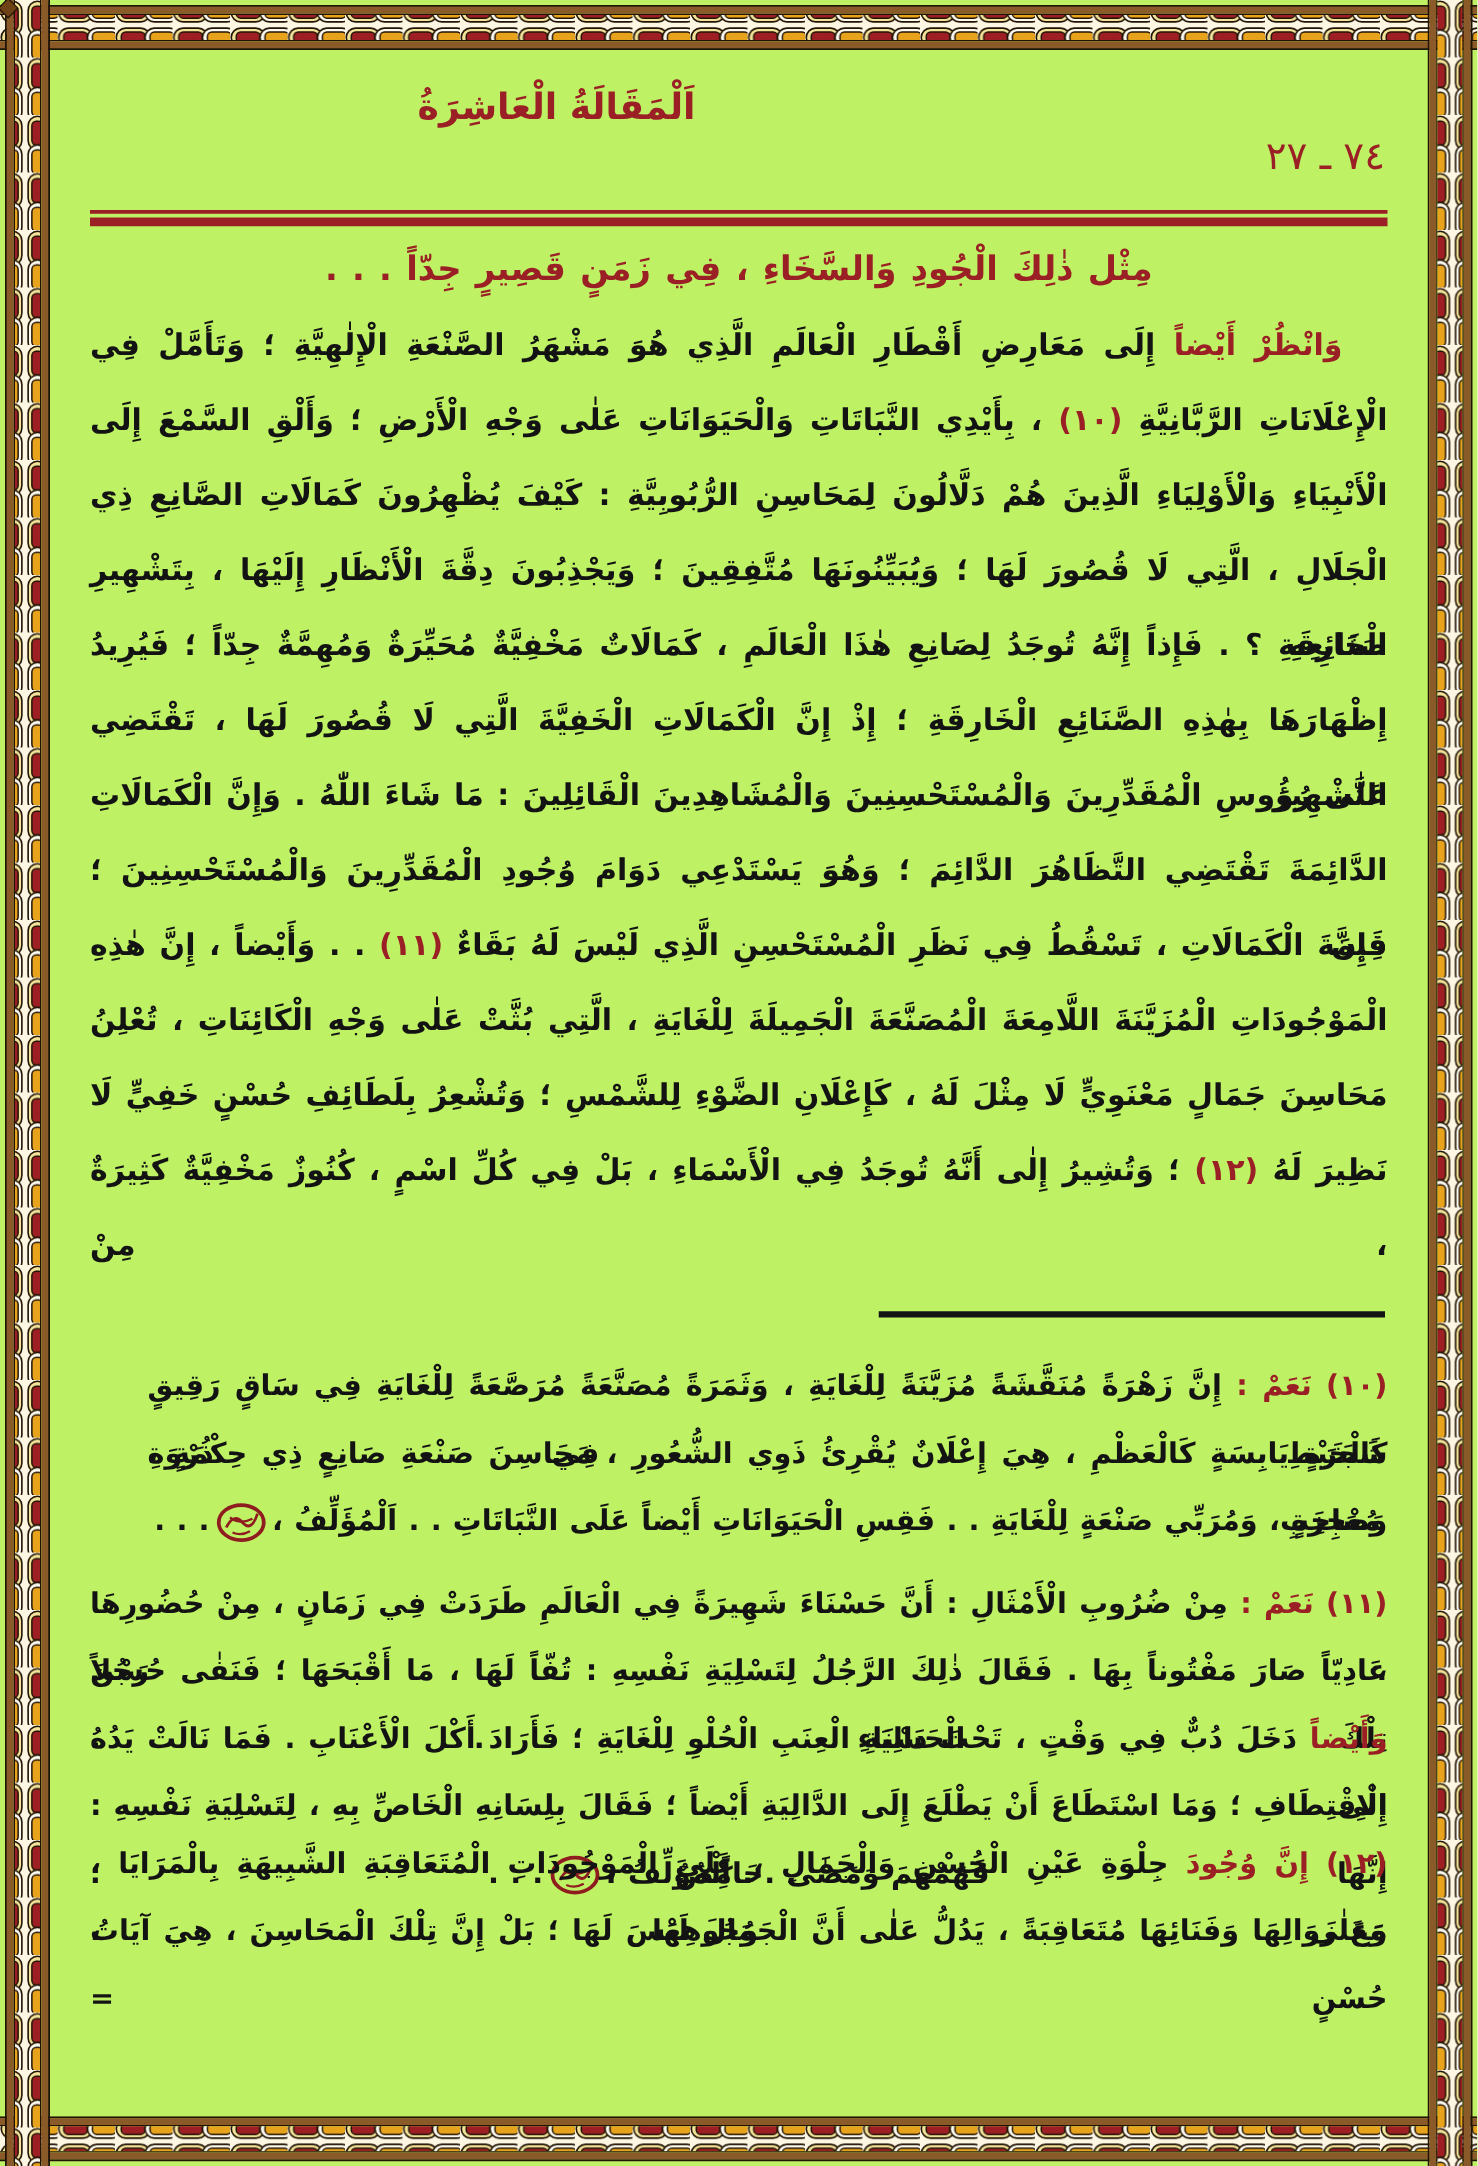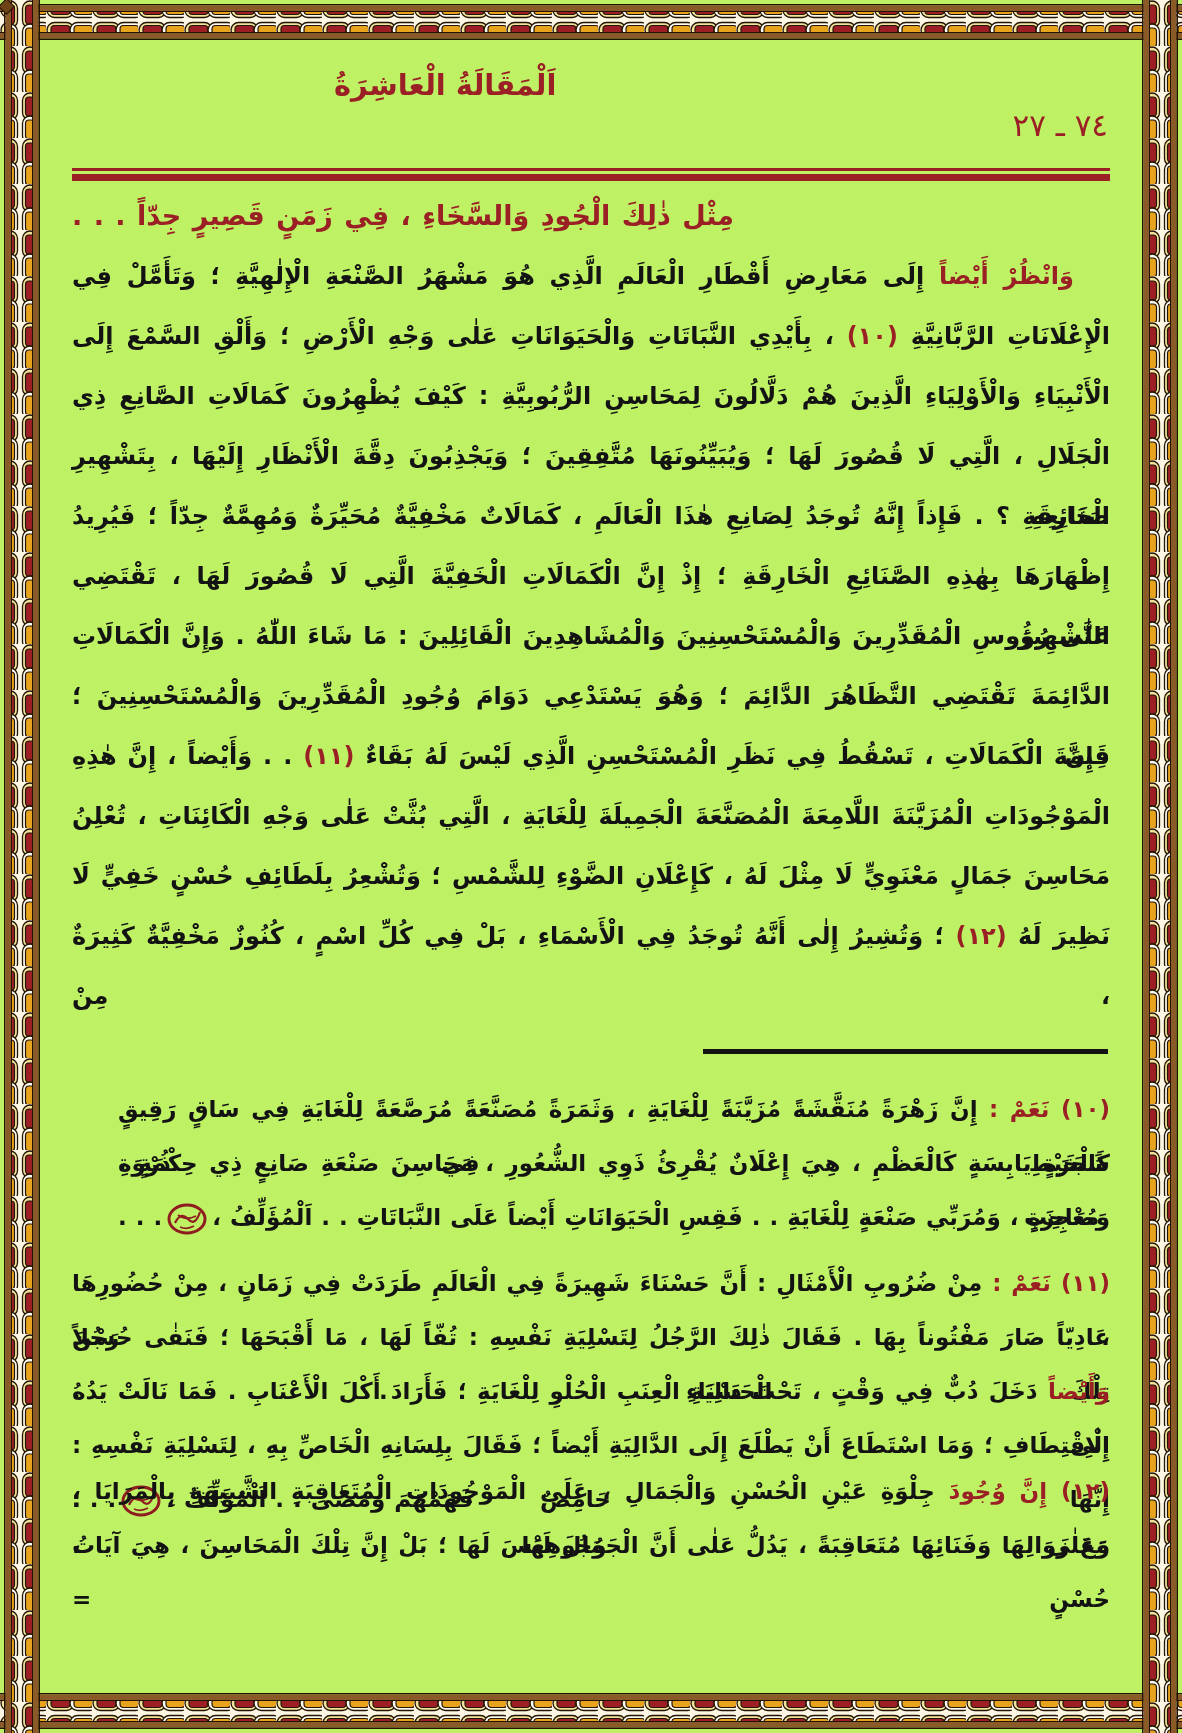--- a/index.html
+++ b/index.html
@@ -39,21 +39,21 @@
     border-bottom:7px solid var(--accent,#9a2025);
   }
   .main{position:absolute;top:126px;left:0;right:0;}
   .ln{
     height:60px;line-height:60px;
     font-size:24px;font-weight:700;
     word-spacing:2px;
     white-space:normal;
   }
   .j{text-align:justify;text-align-last:justify;}
-  .r{text-align:left;}
+  .r{text-align:center;}
   .indent{padding-right:36px;}
   .red{color:var(--accent,#9a2025);}
   .opening{font-size:27px;}
 
   .fn-sep{
     position:absolute;top:989px;right:2px;
     width:405px;height:5px;background:#131313;
   }
   .footnotes{position:absolute;left:0;right:0;}
   .fn10{top:1022px;margin-left:46px;}

